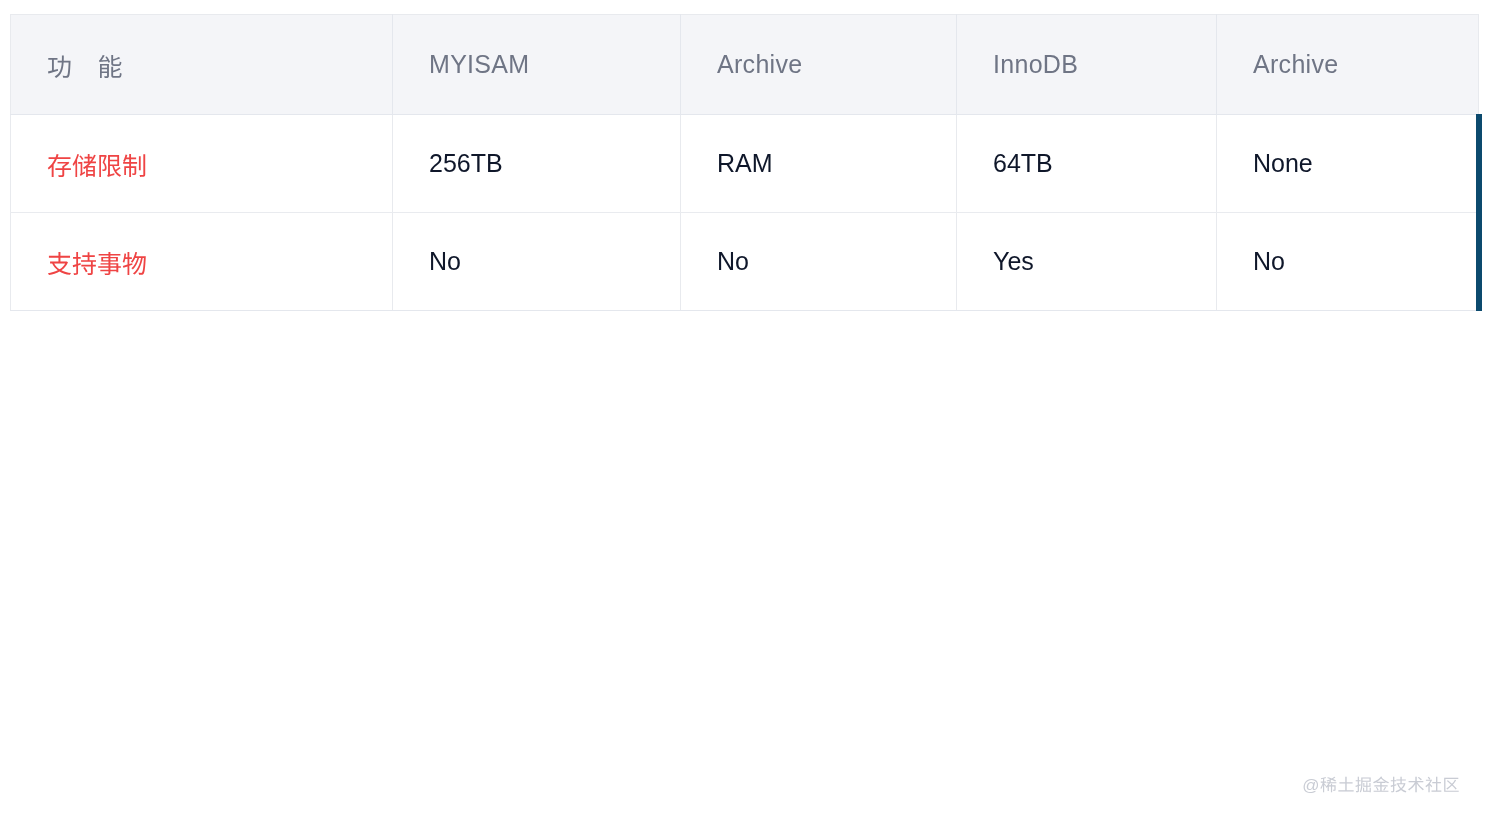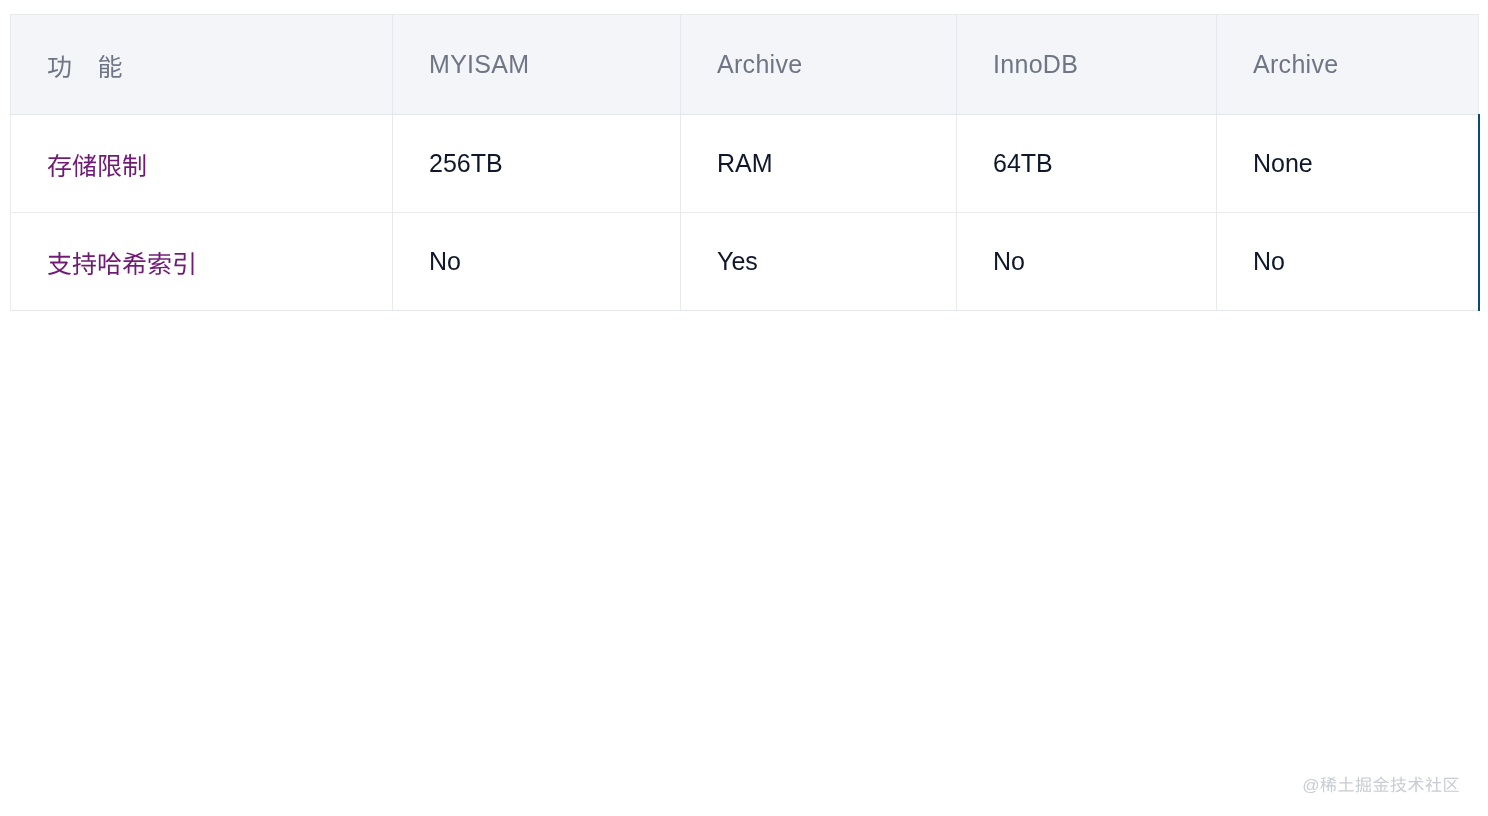--- a/index.html
+++ b/index.html
@@ -81,24 +81,24 @@
     font-size: 25px;
     color: #0f172a;
     border-right: 1px solid #e8eaee;
     border-bottom: 1px solid #e9ebef;
     white-space: nowrap;
     overflow: hidden;
     background: #ffffff;
   }
   tbody td:first-child {
     border-left: 1px solid #e8eaee;
-    color: #701a75;
+    color: #ef4444;
   }
   tbody td:last-child {
-    border-right: 2px solid #0c4a6e;
+    border-right: 6px solid #0c4a6e;
   }
   tbody tr:last-child td {
     border-bottom: 1px solid #e4e7ed;
   }
 
   .watermark {
     position: absolute;
     right: 28px;
     bottom: 20px;
     font-size: 17px;
@@ -133,24 +133,24 @@
       </thead>
       <tbody>
         <tr>
           <td>存储限制</td>
           <td>256TB</td>
           <td>RAM</td>
           <td>64TB</td>
           <td>None</td>
         </tr>
         <tr>
-          <td>支持哈希索引</td>
+          <td>支持事物</td>
+          <td>No</td>
           <td>No</td>
           <td>Yes</td>
-          <td>No</td>
           <td>No</td>
         </tr>
       </tbody>
     </table>
   </div>
 
   <div class="watermark">@稀土掘金技术社区</div>
 
 </div>
 

